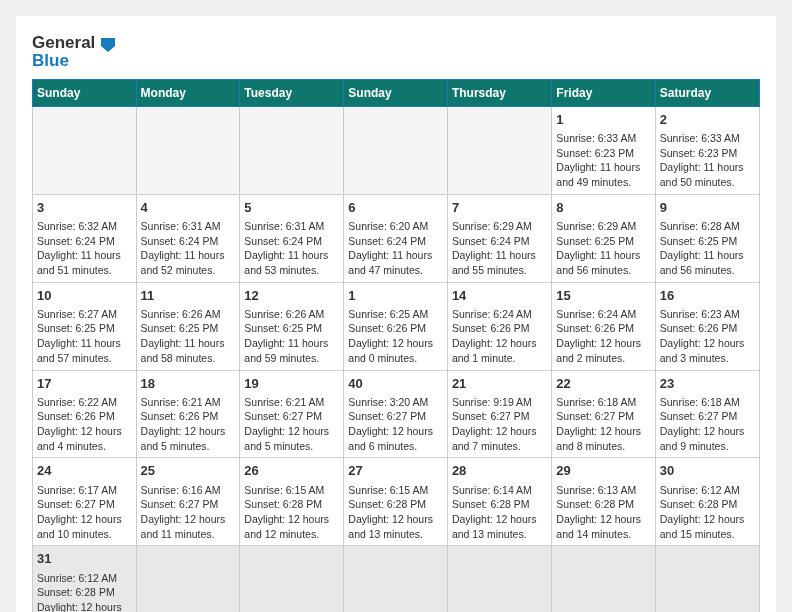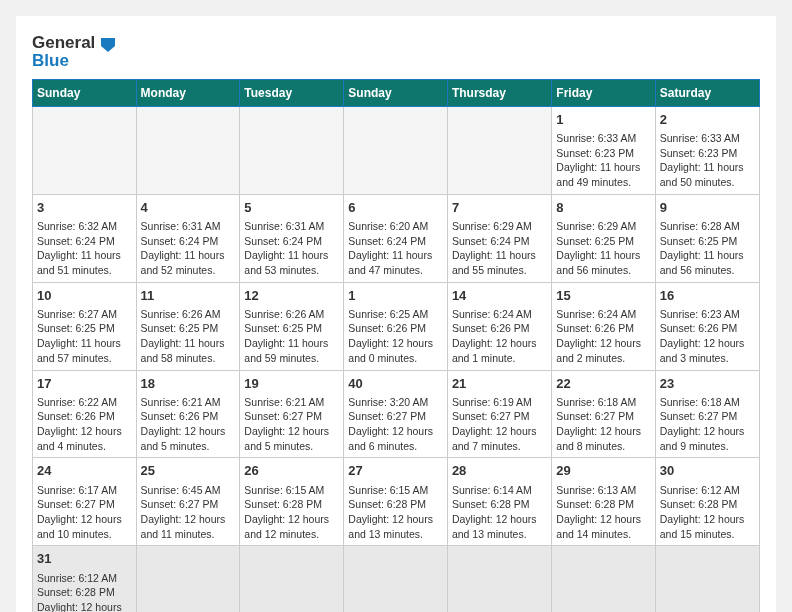--- a/index.html
+++ b/index.html
@@ -237,21 +237,21 @@
             <div>Daylight: 12 hours and 5 minutes.</div>
           </td>
           <td>
             <span class="day-num">40</span>
             <div>Sunrise: 3:20 AM</div>
             <div>Sunset: 6:27 PM</div>
             <div>Daylight: 12 hours and 6 minutes.</div>
           </td>
           <td>
             <span class="day-num">21</span>
-            <div>Sunrise: 6:19 AM</div>
+            <div>Sunrise: 9:19 AM</div>
             <div>Sunset: 6:27 PM</div>
             <div>Daylight: 12 hours and 7 minutes.</div>
           </td>
           <td>
             <span class="day-num">22</span>
             <div>Sunrise: 6:18 AM</div>
             <div>Sunset: 6:27 PM</div>
             <div>Daylight: 12 hours and 8 minutes.</div>
           </td>
           <td>
@@ -263,21 +263,21 @@
         </tr>
         <tr>
           <td>
             <span class="day-num">24</span>
             <div>Sunrise: 6:17 AM</div>
             <div>Sunset: 6:27 PM</div>
             <div>Daylight: 12 hours and 10 minutes.</div>
           </td>
           <td>
             <span class="day-num">25</span>
-            <div>Sunrise: 6:45 AM</div>
+            <div>Sunrise: 6:16 AM</div>
             <div>Sunset: 6:27 PM</div>
             <div>Daylight: 12 hours and 11 minutes.</div>
           </td>
           <td>
             <span class="day-num">26</span>
             <div>Sunrise: 6:15 AM</div>
             <div>Sunset: 6:28 PM</div>
             <div>Daylight: 12 hours and 12 minutes.</div>
           </td>
           <td>

